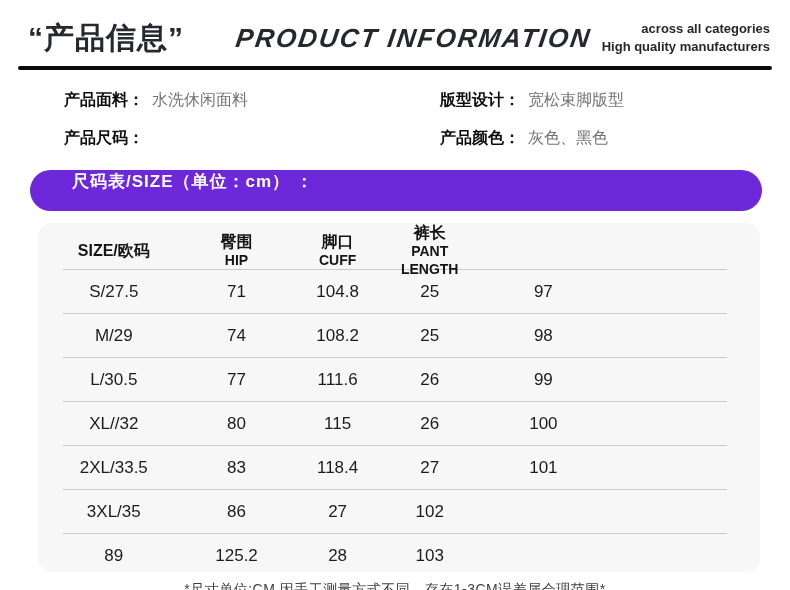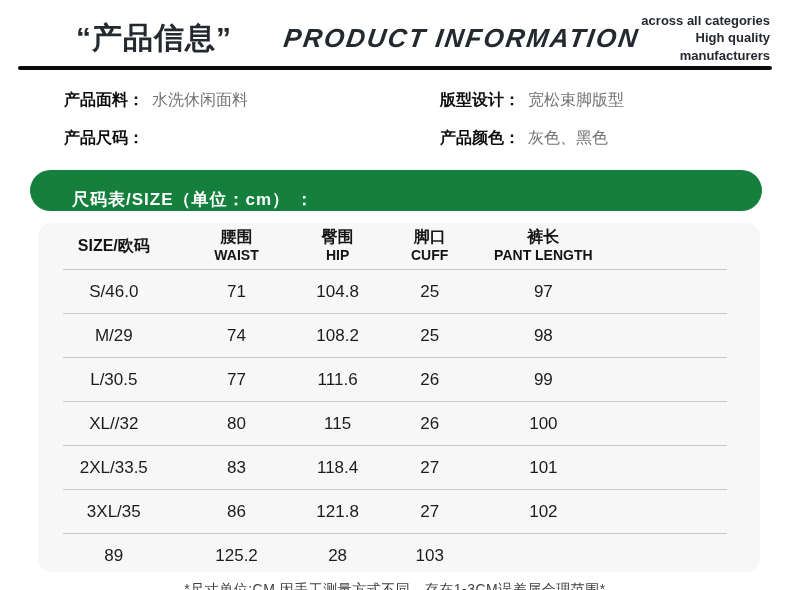--- a/index.html
+++ b/index.html
@@ -1,21 +1,21 @@
 <!DOCTYPE html>
 <html><head>
 <meta charset="utf-8">
 <style>
   html,body { margin:0; padding:0; background:#ffffff; }
   .page {
     position:relative; width:790px; height:590px; background:#ffffff;
     font-family:"Liberation Sans","DejaVu Sans",sans-serif; color:#111; overflow:hidden;
   }
   
-  .header { display:flex; align-items:center; padding:16px 20px 0 28px; height:44px;margin-left:48px; }
+  .header { display:flex; align-items:center; padding:16px 20px 0 28px; height:44px; }
   .title-cn {
     font-size:30px; font-weight:800; color:#24282f; letter-spacing:1px; white-space:nowrap;
   }
   .title-en {
     font-size:26px; font-weight:800; font-style:italic; color:#24282f;
     letter-spacing:2px; margin-left:52px; transform:skewX(-8deg); white-space:nowrap;
   }
   .tagline {
     margin-left:auto; text-align:right; font-size:13px; font-weight:700;
     color:#24282f; line-height:1.35;
@@ -26,22 +26,22 @@
   .info-grid {
     display:grid; grid-template-columns:376px 1fr; row-gap:17px;
     padding:20px 20px 0 64px;
   }
   .info-field { display:flex; align-items:center; font-size:16px; }
   .info-label { font-weight:800; color:#0d0d0d; white-space:nowrap; }
   .info-value { margin-left:8px; color:#737373; word-spacing:4px; white-space:nowrap; }
 
   
   .size-bar {
-    margin:21px 28px 0 30px; height:41px; background:#15803d; border-radius:21px;
-    display:flex; align-items:flex-end; padding-left:42px; box-sizing:border-box;
+    margin:21px 28px 0 30px; height:41px; background:#6d28d9; border-radius:21px;
+    display:flex; align-items:flex-start; padding-left:42px; box-sizing:border-box;
   }
   .size-bar-title { color:#ffffff; font-size:17px; font-weight:700; letter-spacing:1px; }
 
   
   .card {
     margin:12px 30px 0 38px; width:722px; height:349px; background:#f7f7f8;
     border-radius:14px; box-sizing:border-box; overflow:hidden;
   }
   .trow {
     display:grid; grid-template-columns:21% 13% 15% 10.5% 21% auto;
@@ -93,41 +93,37 @@
 
   <div class="size-bar">
     <span class="size-bar-title">尺码表/SIZE（单位：cm） ：</span>
   </div>
 
   <div class="card">
 
     <div class="trow thead">
       <div class="th-cn">SIZE/欧码</div>
       <div>
-        <div class="th-cn">腰围</div>
-        <div class="th-en">WAIST</div>
-      </div>
-      <div>
         <div class="th-cn">臀围</div>
         <div class="th-en">HIP</div>
       </div>
       <div>
         <div class="th-cn">脚口</div>
         <div class="th-en">CUFF</div>
       </div>
       <div>
         <div class="th-cn">裤长</div>
         <div class="th-en">PANT LENGTH</div>
       </div>
       <div></div>
     </div>
     <div class="sep"></div>
 
     <div class="trow">
-      <div class="tcell">S/46.0</div>
+      <div class="tcell">S/27.5</div>
       <div class="tcell">71</div>
       <div class="tcell">104.8</div>
       <div class="tcell">25</div>
       <div class="tcell">97</div>
       <div></div>
     </div>
     <div class="sep"></div>
 
     <div class="trow">
       <div class="tcell">M/29</div>
@@ -165,21 +161,20 @@
       <div class="tcell">118.4</div>
       <div class="tcell">27</div>
       <div class="tcell">101</div>
       <div></div>
     </div>
     <div class="sep"></div>
 
     <div class="trow">
       <div class="tcell">3XL/35</div>
       <div class="tcell">86</div>
-      <div class="tcell">121.8</div>
       <div class="tcell">27</div>
       <div class="tcell">102</div>
       <div></div>
     </div>
     <div class="sep"></div>
 
     <div class="trow">
       <div class="tcell">89</div>
       <div class="tcell">125.2</div>
       <div class="tcell">28</div>

